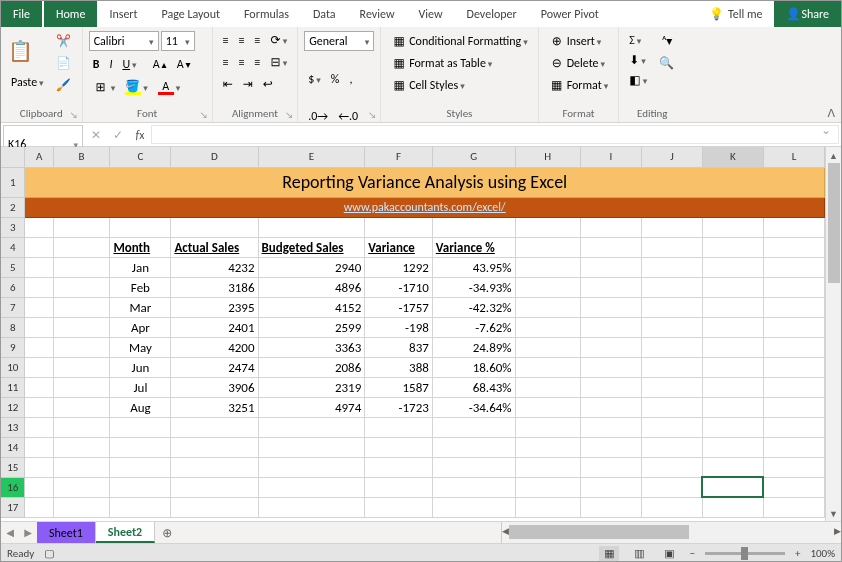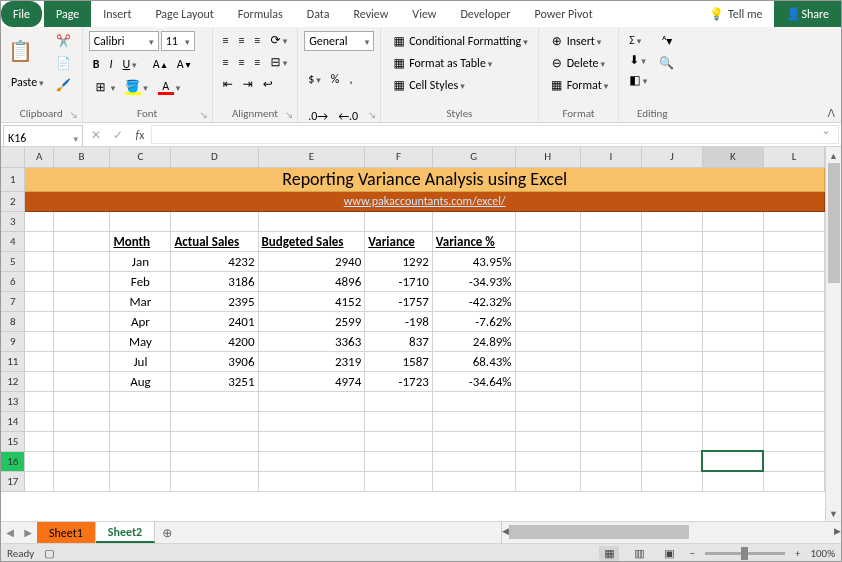--- a/index.html
+++ b/index.html
@@ -1,21 +1,21 @@
 <!DOCTYPE html>
 <html><head>
 <meta charset="utf-8">
 <style>
 * { margin: 0; padding: 0; box-sizing: border-box; font-family: "Segoe UI", Calibri, sans-serif; }
 body { width: 842px; height: 562px; overflow: hidden; background: #fff; border: 1px solid #999; font-size: 12px; }
 
 
 .tab-row { display: flex; background: #fff; height: 26px; align-items: stretch; }
 .tab { padding: 4px 12px; cursor: pointer; color: #444; display: flex; align-items: center; }
-.tab.file { background: #217346; color: #fff; border-radius: 12px; }
+.tab.file { background: #217346; color: #fff; }
 .tab.active { background: #217346; color: #fff; margin-left: 2px; }
 .tab.tellme { margin-left: auto; }
 .bulb { margin-right: 4px; }
 .tab.share { background: #217346; color: #fff; }
 
 
 .ribbon { background: #f3f2f1; border-bottom: 1px solid #d4d4d4; display: flex; height: 96px; position: relative; }
 .group { border-right: 1px solid #e1e1e1; padding: 4px 6px 2px; display: flex; flex-direction: column; justify-content: space-between; position: relative; }
 .group-label { font-size: 11px; color: #666; text-align: center; padding-top: 2px; }
 .group-content { display: flex; gap: 4px; align-items: flex-start; }
@@ -24,21 +24,21 @@
 .drop::after { content: " ▾"; font-size: 9px; color: #666; }
 .col { display: flex; flex-direction: column; gap: 2px; }
 .row { display: flex; gap: 2px; align-items: center; }
 .icon { width: 16px; height: 16px; display: inline-flex; align-items: center; justify-content: center; font-size: 12px; }
 .big-icon { width: 28px; height: 40px; display: flex; flex-direction: column; align-items: center; justify-content: center; font-size: 20px; }
 .dialog-launcher { position: absolute; right: 2px; bottom: 2px; width: 12px; height: 12px; font-size: 9px; color: #999; cursor: pointer; display: flex; align-items: center; justify-content: center; }
 .collapse-ribbon { position: absolute; right: 6px; bottom: 2px; font-size: 11px; color: #666; cursor: pointer; }
 
 
 .fbar-row { display: flex; height: 24px; border-bottom: 1px solid #d4d4d4; background: #fff; align-items: stretch; }
-.name-box { width: 80px; border: 1px solid #ccc; margin: 2px; padding: 12px 4px; display: flex; align-items: center; justify-content: space-between; }
+.name-box { width: 80px; border: 1px solid #ccc; margin: 2px; padding: 18px 4px; display: flex; align-items: center; justify-content: space-between; }
 .fbar-btn { width: 22px; display: flex; align-items: center; justify-content: center; color: #aaa; }
 .fbar { flex: 1; border: 1px solid #e6e6e6; margin: 2px 2px 2px 0; }
 .fbar-expand { position: absolute; right: 4px; }
 
 
 .grid-area { display: flex; height: 374px; position: relative; }
 .corner { width: 22px; height: 20px; background: #e6e6e6; border-right: 1px solid #ccc; border-bottom: 1px solid #ccc; }
 table { border-collapse: collapse; width: 100%; }
 .cols-hdr { height: 20px; }
 .ch { background: #e6e6e6; border-right: 1px solid #ccc; border-bottom: 1px solid #ccc; font-size: 11px; color: #333; text-align: center; font-weight: normal; }
@@ -53,40 +53,40 @@
 .hdr-cell { font-weight: bold; text-decoration: underline; }
 .active-cell { outline: 2px solid #217346; outline-offset: -1px; }
 .vsb { width: 16px; background: #f1f1f1; border-left: 1px solid #d4d4d4; display: flex; flex-direction: column; }
 .sb-btn { height: 16px; display: flex; align-items: center; justify-content: center; font-size: 9px; color: #666; }
 .sb-track { flex: 1; position: relative; }
 .sb-thumb { background: #c1c1c1; position: absolute; }
 
 
 .sheet-row { display: flex; height: 22px; border-top: 1px solid #d4d4d4; background: #f3f2f1; align-items: stretch; }
 .sheet-nav { width: 18px; display: flex; align-items: center; justify-content: center; color: #888; font-size: 10px; }
-.sheet-tab { padding: 2px 12px; border-right: 1px solid #ccc; background: #f97316; display: flex; align-items: center; font-size: 12px; }
+.sheet-tab { padding: 2px 12px; border-right: 1px solid #ccc; background: #8b5cf6; display: flex; align-items: center; font-size: 12px; }
 .sheet-tab.active { background: #fff; border-bottom: 2px solid #217346; font-weight: bold; color: #217346; }
 .sheet-add { width: 24px; display: flex; align-items: center; justify-content: center; color: #666; }
 .hsb-area { margin-left: auto; width: 340px; display: flex; border-left: 1px solid #ccc; }
 .hsb-track { flex: 1; background: #f1f1f1; position: relative; }
 
 
 .status-row { display: flex; height: 20px; background: #e5e5e5; border-top: 1px solid #d4d4d4; align-items: center; padding: 0 6px; font-size: 11px; color: #444; }
 .status-right { margin-left: auto; display: flex; align-items: center; gap: 10px; }
 .view-btn { width: 20px; height: 16px; display: flex; align-items: center; justify-content: center; border: 1px solid transparent; }
 .view-btn.active { background: #d4d4d4; }
 .slider { width: 80px; height: 3px; background: #aaa; position: relative; }
 .slider-thumb { width: 7px; height: 13px; background: #888; position: absolute; top: -5px; left: 36px; }
 </style>
 </head>
 <body>
 
 <div class="tab-row">
   <div class="tab file">File</div>
-  <div class="tab active">Page</div>
+  <div class="tab active">Home</div>
   <div class="tab">Insert</div>
   <div class="tab">Page Layout</div>
   <div class="tab">Formulas</div>
   <div class="tab">Data</div>
   <div class="tab">Review</div>
   <div class="tab">View</div>
   <div class="tab">Developer</div>
   <div class="tab">Power Pivot</div>
   <div class="tab tellme">
       <span class="bulb">💡</span>
@@ -297,21 +297,21 @@
         <th class="ch">F</th>
         <th class="ch">G</th>
         <th class="ch">H</th>
         <th class="ch">I</th>
         <th class="ch">J</th>
         <th class="ch selcol">K</th>
         <th class="ch">L</th>
       </tr>
       <tr class="title-row">
             <th class="rh">1</th>
-            <td colspan="12" style="height:24px">Reporting Variance Analysis using Excel</td>
+            <td colspan="12" style="height:30px">Reporting Variance Analysis using Excel</td>
           </tr>
       <tr class="link-row">
             <th class="rh">2</th>
             <td colspan="12" style="height:16px">www.pakaccountants.com/excel/</td>
           </tr>
       <tr>
             <th class="rh">3</th>
             <td></td>
             <td></td>
             <td></td>
@@ -404,20 +404,35 @@
           </tr>
           <tr>
             <th class="rh">9</th>
             <td></td>
             <td></td>
             <td class="center">May</td>
             <td class="right">4200</td>
             <td class="right">3363</td>
             <td class="right">837</td>
             <td class="right">24.89%</td>
+            <td></td>
+            <td></td>
+            <td></td>
+            <td></td>
+            <td></td>
+          </tr>
+          <tr>
+            <th class="rh">10</th>
+            <td></td>
+            <td></td>
+            <td class="center">Jun</td>
+            <td class="right">2474</td>
+            <td class="right">2086</td>
+            <td class="right">388</td>
+            <td class="right">18.60%</td>
             <td></td>
             <td></td>
             <td></td>
             <td></td>
             <td></td>
           </tr>
           <tr>
             <th class="rh">11</th>
             <td></td>
             <td></td>

